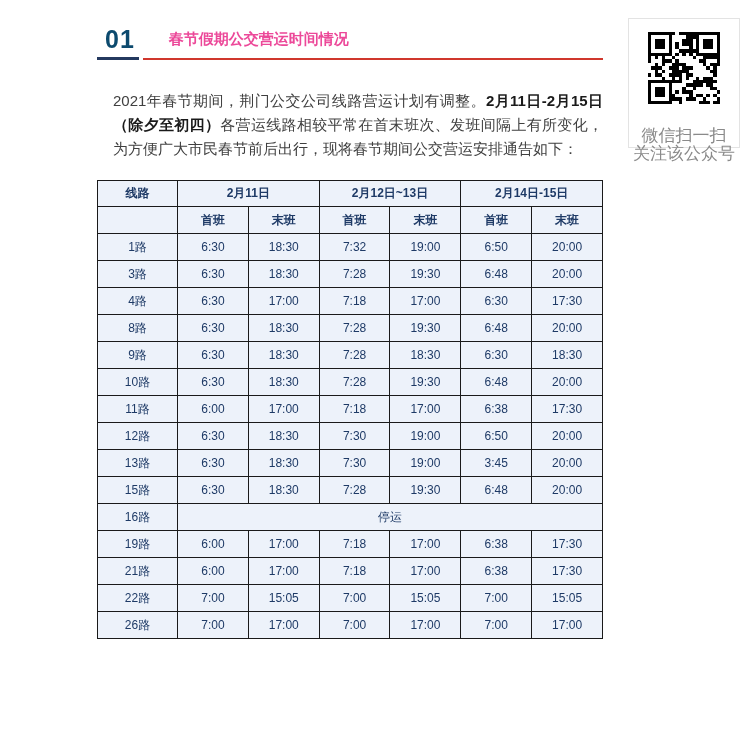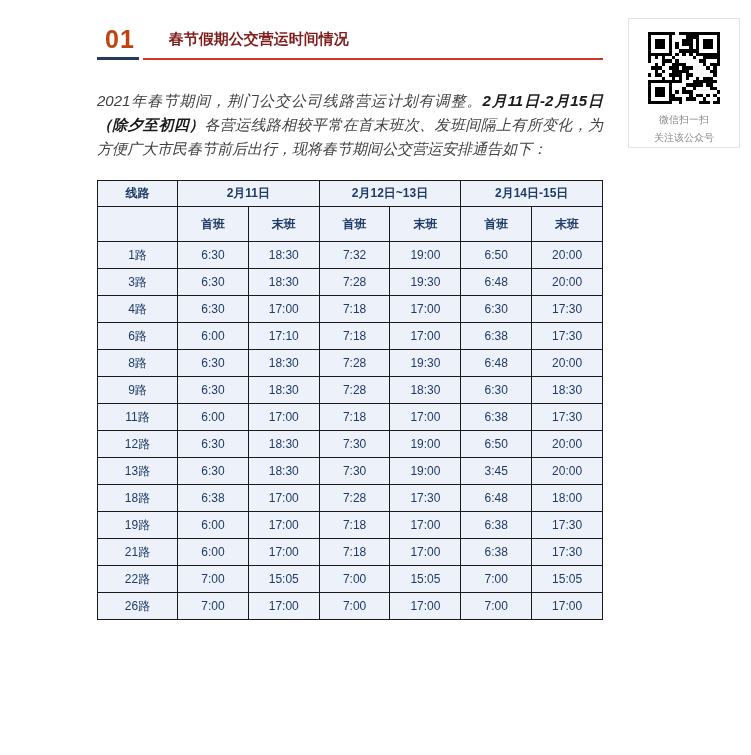--- a/index.html
+++ b/index.html
@@ -5,53 +5,52 @@
   * { margin:0; padding:0; box-sizing:border-box; }
   html,body{
     width:751px; height:755px; overflow:hidden; background:#ffffff;
     font-family:"Liberation Sans","DejaVu Sans",sans-serif;
   }
   .main{ position:absolute; left:97px; top:0; width:506px; }
 
   
   .section-header{ display:flex; align-items:flex-end; margin-top:27px; }
   .sh-num-wrap{ border-bottom:3px solid #24395f; padding:0 4px 5px 8px; margin-right:4px; }
-  .sh-num{ font-size:25px; line-height:24px; font-weight:bold; color:#c2410c; letter-spacing:1px; }
+  .sh-num{ font-size:25px; line-height:24px; font-weight:bold; color:#0c4a6e; letter-spacing:1px; }
   .sh-title-wrap{ flex:1; border-bottom:2px solid #d0372d; padding:0 0 9px 26px; }
-  .sh-title{ font-size:15px; font-weight:bold; color:#7f1d1d; }
+  .sh-title{ font-size:15px; font-weight:bold; color:#ec4899; }
 
   
   .intro{
-    margin:29px 0 19px 0; font-size:15px; line-height:24px; color:#404040;
+    margin:29px 0 19px 16px; font-size:15px; line-height:24px; color:#404040;
     text-align:justify;
-    font-style:italic;
   }
   .intro b{ color:#1a1a1a; }
 
   
   table.timetable{
     width:506px; border-collapse:collapse; table-layout:fixed;
     font-size:12px; color:#1e3a66;
   }
   table.timetable td, table.timetable th{
     border:1px solid #1a1a1a; background:#edf2fa;
     text-align:center; vertical-align:middle; padding:0;
   }
   table.timetable th{ font-weight:bold; }
   tr.hdr1{ height:26px;margin-top:31px; }
-  tr.hdr2{ height:35px; }
+  tr.hdr2{ height:27px; }
   tr.data-row{ height:27px; }
 
   
   .qr-panel{
     position:absolute; left:628px; top:18px; width:112px; height:130px;
     border:1px solid #e3e3e3; background:#ffffff; text-align:center;
   }
   .qr-code{ margin-top:13px; width:72px; height:72px; }
-  .qr-caption{ font-size:10px; line-height:18px; color:#8a8a8a; margin-top:3px; }
+  .qr-caption{ font-size:17px; line-height:18px; color:#8a8a8a; margin-top:19px; }
 </style>
 </head>
 <body>
 
 <div class="main">
 
   <div class="section-header">
     <div class="sh-num-wrap">
       <span class="sh-num">01</span>
     </div>
@@ -111,47 +110,47 @@
         <tr class="data-row">
           <td>4路</td>
           <td>6:30</td>
           <td>17:00</td>
           <td>7:18</td>
           <td>17:00</td>
           <td>6:30</td>
           <td>17:30</td>
         </tr>
         <tr class="data-row">
-          <td>6路</td>
-          <td>6:00</td>
-          <td>17:10</td>
-          <td>7:18</td>
-          <td>17:00</td>
-          <td>6:38</td>
-          <td>17:30</td>
-        </tr>
-        <tr class="data-row">
           <td>8路</td>
           <td>6:30</td>
           <td>18:30</td>
           <td>7:28</td>
           <td>19:30</td>
           <td>6:48</td>
           <td>20:00</td>
         </tr>
         <tr class="data-row">
           <td>9路</td>
           <td>6:30</td>
           <td>18:30</td>
           <td>7:28</td>
           <td>18:30</td>
           <td>6:30</td>
           <td>18:30</td>
         </tr>
         <tr class="data-row">
+          <td>10路</td>
+          <td>6:30</td>
+          <td>18:30</td>
+          <td>7:28</td>
+          <td>19:30</td>
+          <td>6:48</td>
+          <td>20:00</td>
+        </tr>
+        <tr class="data-row">
           <td>11路</td>
           <td>6:00</td>
           <td>17:00</td>
           <td>7:18</td>
           <td>17:00</td>
           <td>6:38</td>
           <td>17:30</td>
         </tr>
         <tr class="data-row">
           <td>12路</td>
@@ -165,27 +164,31 @@
         <tr class="data-row">
           <td>13路</td>
           <td>6:30</td>
           <td>18:30</td>
           <td>7:30</td>
           <td>19:00</td>
           <td>3:45</td>
           <td>20:00</td>
         </tr>
         <tr class="data-row">
-          <td>18路</td>
-          <td>6:38</td>
-          <td>17:00</td>
+          <td>15路</td>
+          <td>6:30</td>
+          <td>18:30</td>
           <td>7:28</td>
-          <td>17:30</td>
+          <td>19:30</td>
           <td>6:48</td>
-          <td>18:00</td>
+          <td>20:00</td>
+        </tr>
+        <tr class="data-row">
+          <td>16路</td>
+          <td colspan="6">停运</td>
         </tr>
         <tr class="data-row">
           <td>19路</td>
           <td>6:00</td>
           <td>17:00</td>
           <td>7:18</td>
           <td>17:00</td>
           <td>6:38</td>
           <td>17:30</td>
         </tr>

